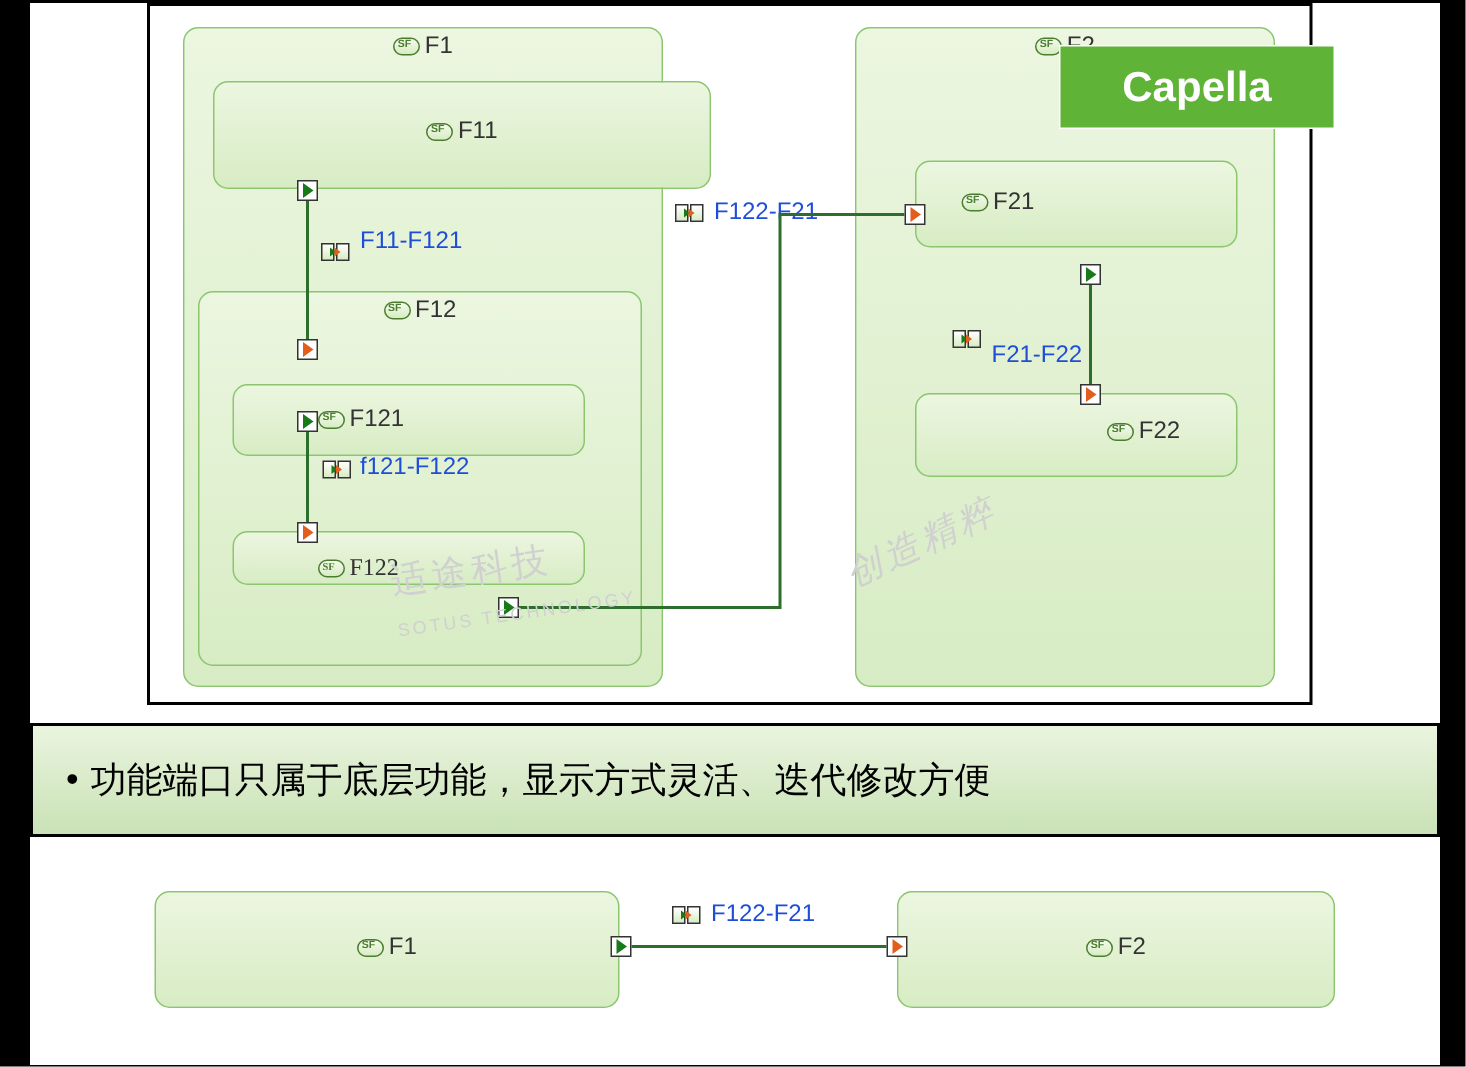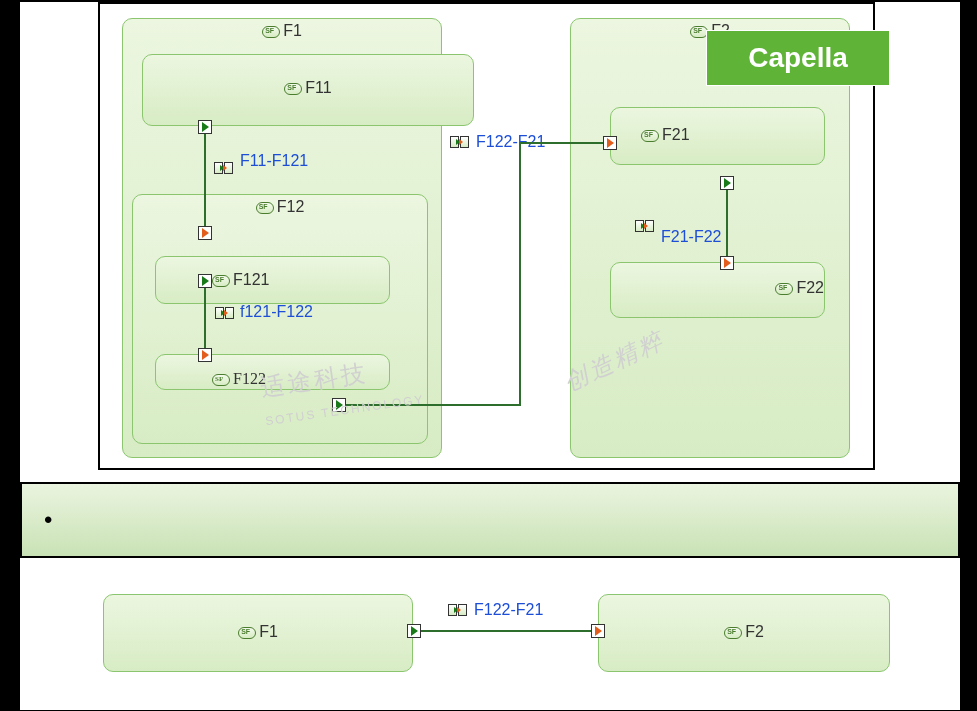--- a/index.html
+++ b/index.html
@@ -188,21 +188,21 @@
     <div class="port in" style="left:503px; top:132px;"></div>
     <div class="port out" style="left:620px; top:172px;"></div>
 
     <div class="ex-icon" style="left:535px; top:216px;">
         <span></span>
         <span></span>
       </div>
     <div class="ex-label" style="left:561px; top:224px;">F21-F22</div>
 
     <div class="fbox" style="left:510px; top:258px; width:215px; height:56px;">
-      <div class="title" style="top:16px;text-align:right;padding-left:90px;"><span class="sf-icon"></span><span>F22</span></div>
+      <div class="title" style="top:16px;text-align:center;padding-left:90px;"><span class="sf-icon"></span><span>F22</span></div>
     </div>
     <div class="port in" style="left:620px; top:252px;"></div>
 
     <svg class="lines" style="left:0;top:0;width:777px;height:468px;">
 
       <line x1="105" y1="130" x2="105" y2="222" stroke="#2d6e2d" stroke-width="2"></line>
 
       <line x1="105" y1="284" x2="105" y2="344" stroke="#2d6e2d" stroke-width="2"></line>
 
       <polyline points="246,401 420,401 420,139 503,139" fill="none" stroke="#2d6e2d" stroke-width="2"></polyline>
@@ -217,20 +217,21 @@
     <div class="wm wm2"><span>创造精粹</span></div>
 
   </div>
 
   <div class="badge">
       <span>Capella</span>
     </div>
 
   <div class="textbar">
     <span style="margin-right:8px;">•</span>
+      <span>功能端口只属于底层功能，显示方式灵活、迭代修改方便</span>
   </div>
 
   <div class="bot-area">
     <div class="fbox" style="left:5px; top:20px; width:310px; height:78px;">
       <div class="title" style="top:28px;"><span class="sf-icon"></span><span>F1</span></div>
     </div>
     <div class="port out" style="left:309px; top:50px;"></div>
 
     <div class="ex-icon" style="left:350px; top:30px;">
         <span></span>

